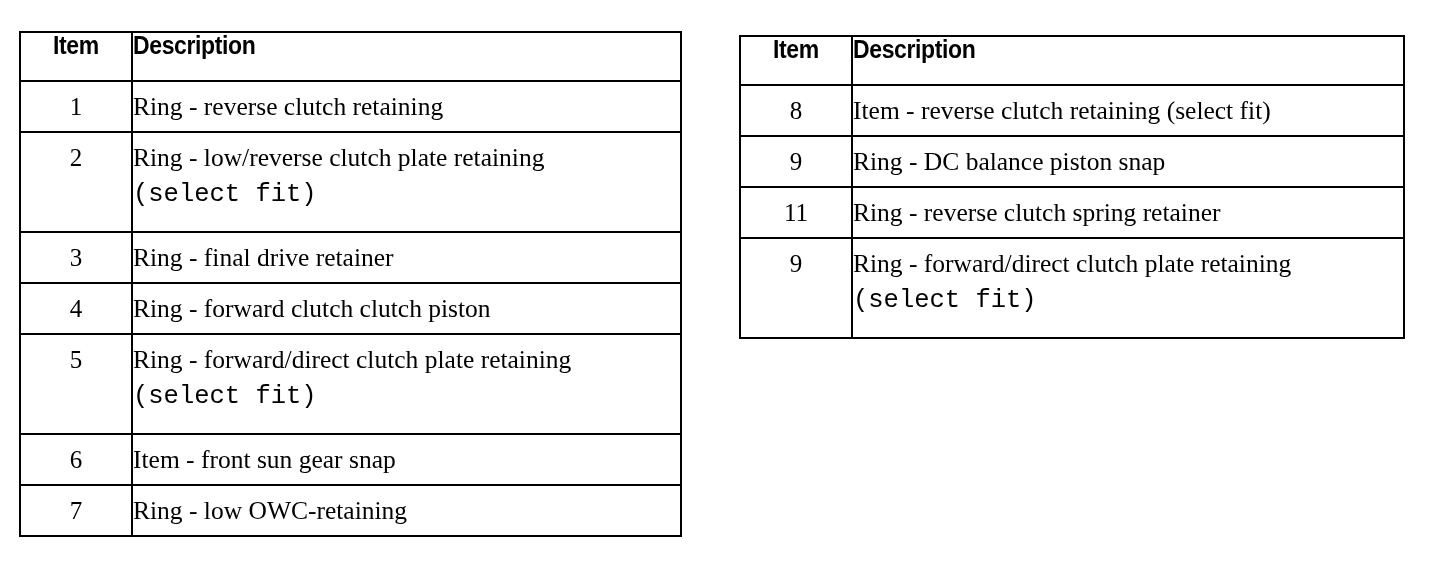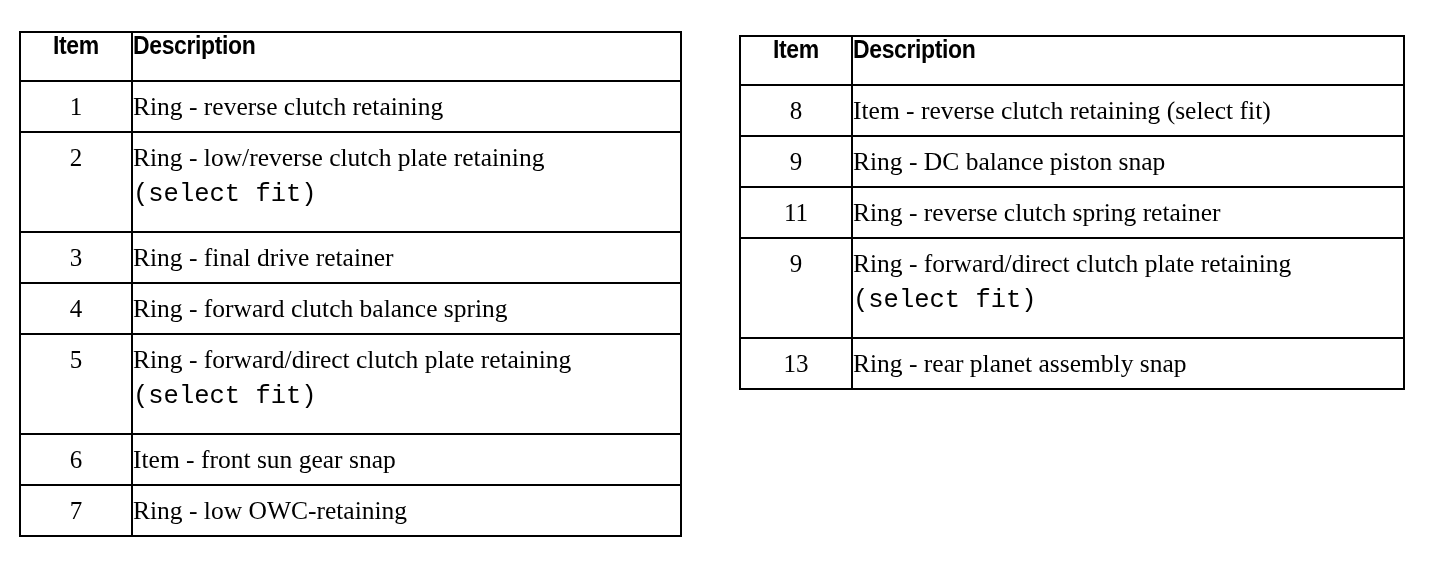--- a/index.html
+++ b/index.html
@@ -115,21 +115,21 @@
     </tr>
     <tr>
       <td class="cell-item">3</td>
       <td class="cell-desc">
         <span class="line1">Ring - final drive retainer</span>
       </td>
     </tr>
     <tr>
       <td class="cell-item">4</td>
       <td class="cell-desc">
-        <span class="line1">Ring - forward clutch balance spring</span>
+        <span class="line1">Ring - forward clutch clutch piston</span>
       </td>
     </tr>
     <tr class="two-line">
       <td class="cell-item">5</td>
       <td class="cell-desc">
         <span class="line1">Ring - forward/direct clutch plate retaining</span>
         <span class="line2">(select fit)</span>
       </td>
     </tr>
     <tr>
@@ -177,20 +177,14 @@
         <span class="line1">Ring - reverse clutch spring retainer</span>
       </td>
     </tr>
     <tr class="two-line">
       <td class="cell-item">9</td>
       <td class="cell-desc">
         <span class="line1">Ring - forward/direct clutch plate retaining</span>
         <span class="line2">(select fit)</span>
       </td>
     </tr>
-    <tr>
-      <td class="cell-item">13</td>
-      <td class="cell-desc">
-        <span class="line1">Ring - rear planet assembly snap</span>
-      </td>
-    </tr>
   </tbody>
 </table>
 
 </body></html>

